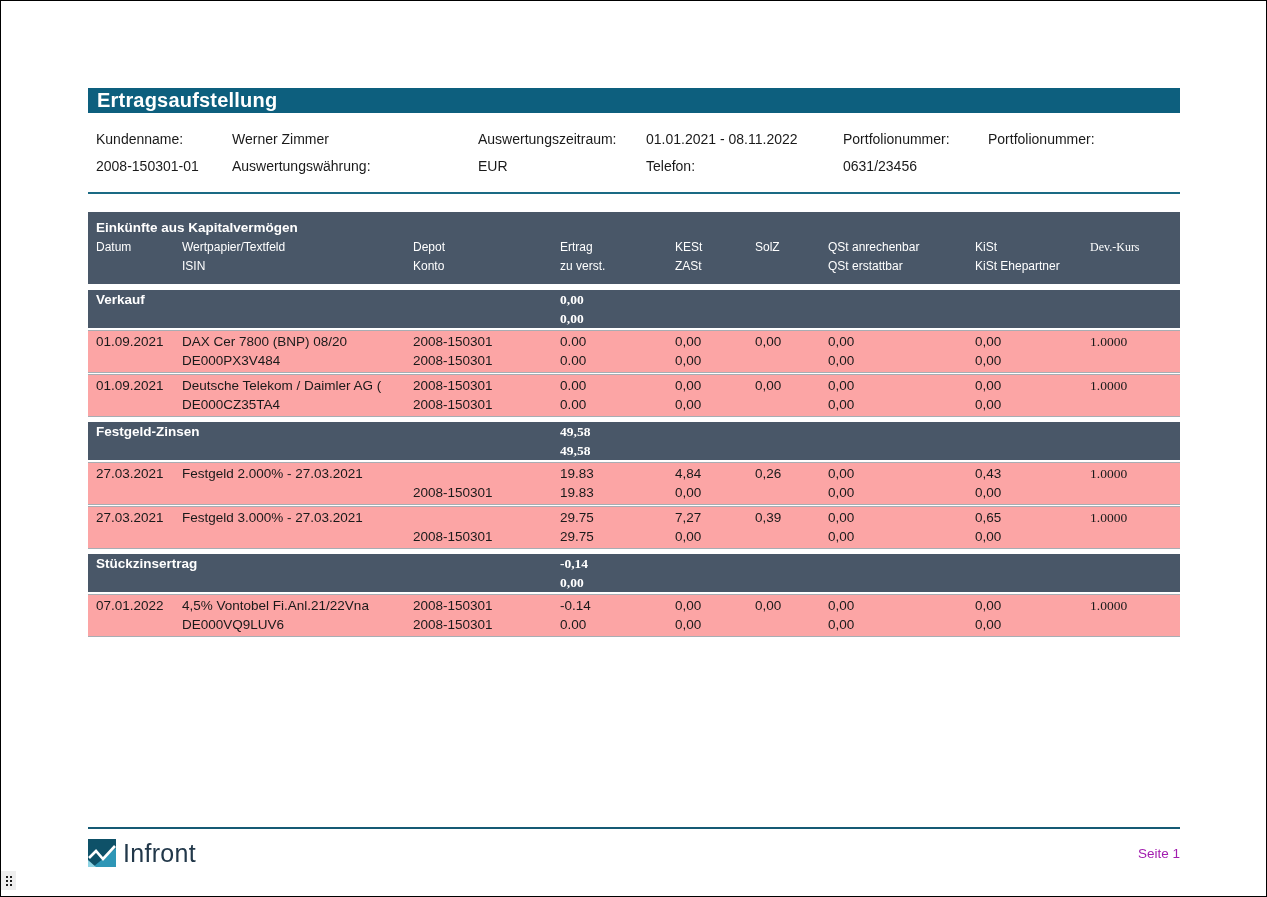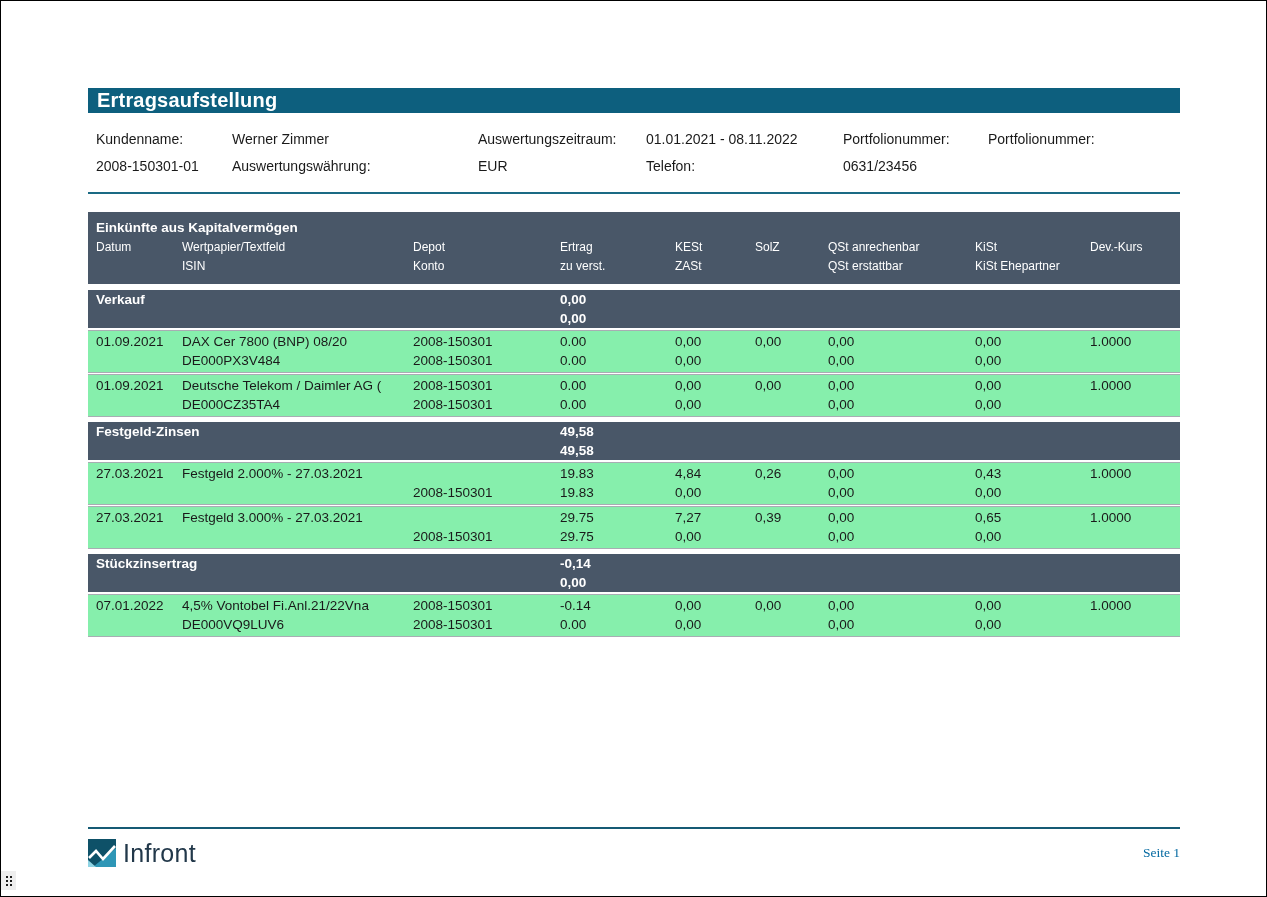--- a/index.html
+++ b/index.html
@@ -29,41 +29,41 @@
   
   .top-rule{margin-top:12px;height:2px;background:#1a6a84;}
   .footer-rule{height:2px;background:#155a74;}
 
   
   .r{display:grid;grid-template-columns:94px 231px 147px 115px 80px 73px 147px 115px 1fr;box-sizing:border-box;}
   .c{overflow:hidden;}
   .c .ln{line-height:19px;font-size:13.5px;height:19px;white-space:nowrap;}
   .num{}
   .r .c:first-child{padding-left:8px;box-sizing:border-box;}
-  .r .c:last-child{padding-right:7px;box-sizing:border-box;}
+  .r .c:last-child{padding-right:7px;box-sizing:border-box;font-family:Liberation Serif, serif;}
 
   .table{margin-top:18px;}
   .thead{background:#495768;color:#fff;padding:5px 0 8px;margin-bottom:6px;}
   .thead-title{font-size:13.5px;font-weight:bold;line-height:21px;padding-left:8px;}
   .thead .ln{font-size:12px;}
 
   .band{background:#495768;color:#fff;padding:0 0;margin-top:5px;margin-bottom:2px;}
   .band .ln{font-weight:bold;}
   .band-name{grid-column:1 / 4;}
   .band-tot{grid-column:4 / 5;}
 
-  .row{background:#86efac;border-top:1px solid #a8adb3;border-bottom:1px solid #a8adb3;padding:1px 0 2px;}
+  .row{background:#fca5a5;border-top:1px solid #a8adb3;border-bottom:1px solid #a8adb3;padding:1px 0 2px;}
   .row + .row{margin-top:1px;}
 
   
   .footer{position:absolute;left:88px;top:827px;width:1092px;text-align:right;}
   .footer-row{display:flex;align-items:center;justify-content:space-between;margin-top:9px;height:30px;}
   .logo{display:flex;align-items:center;gap:7px;}
   .logo-text{font-size:25px;color:#22384a;letter-spacing:0.3px;}
-  .page-label{font-size:13.5px;color:#0369a1;font-family:Liberation Serif, serif;}
+  .page-label{font-size:13.5px;color:#a21caf;}
 
   
   .grip{
     position:absolute;left:1px;bottom:7px;width:15px;height:19px;background:#eeeeee;
     display:flex;align-items:center;justify-content:center;z-index:60;
   }
   .grip-dots{display:grid;grid-template-columns:2px 2px;grid-auto-rows:2px;gap:2px;}
   .grip-dots i{background:#1a1a1a;display:block;}
 </style>
 </head>

